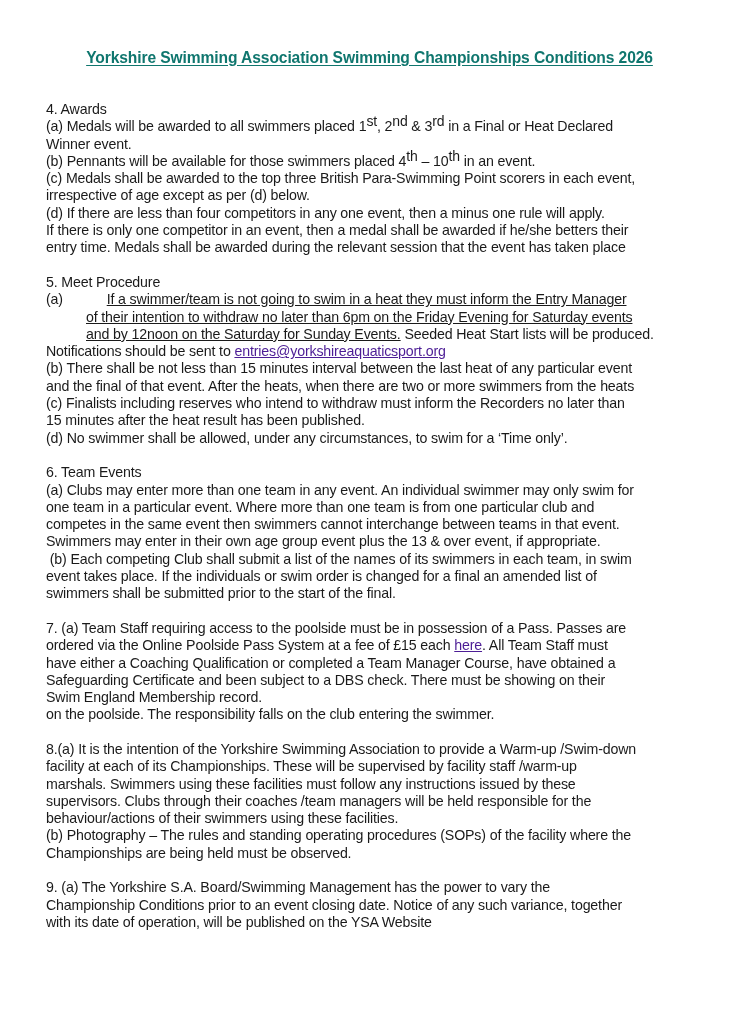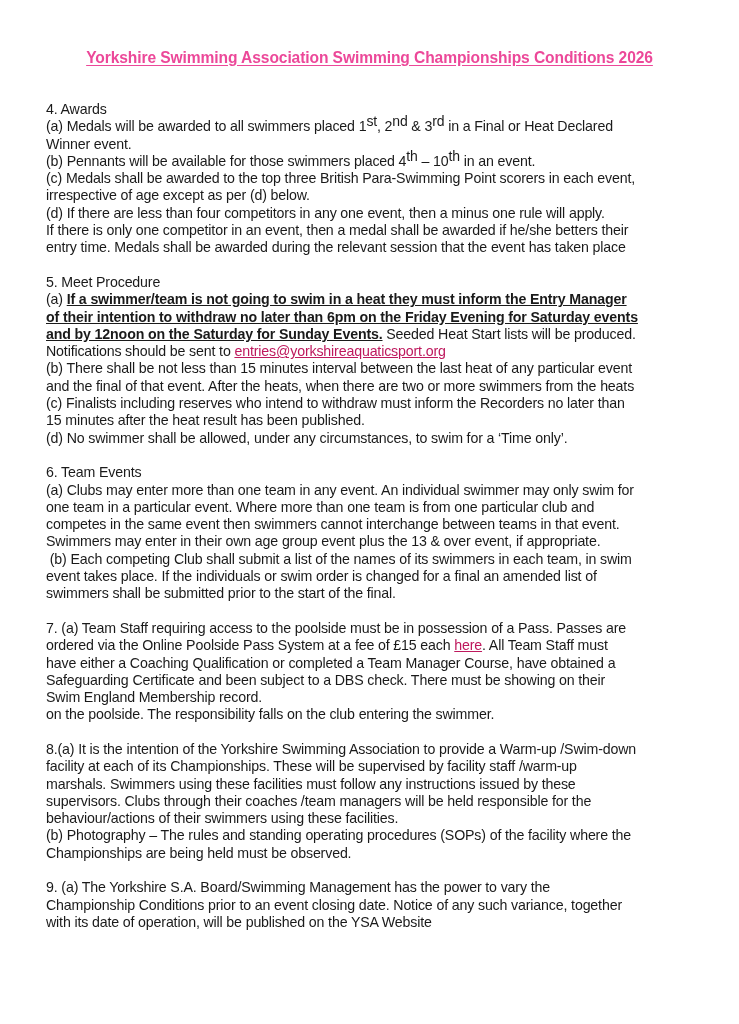--- a/index.html
+++ b/index.html
@@ -1,31 +1,31 @@
 <!DOCTYPE html>
 <html><head>
 <meta charset="utf-8">
 <style>
   html, body { margin: 0; padding: 0; background: #ffffff; }
   body { width: 739px; height: 1024px; overflow: hidden; position: relative; }
   .page { position: absolute; left: 0; top: 0; width: 739px; height: 1024px; background: #fff; }
   .title {
     position: absolute; left: 0; width: 739px; top: 49px; text-align: center;
     font-family: "Liberation Sans", sans-serif; font-weight: bold; font-size: 15.6px;
-    color: #ec4899; text-decoration: underline; text-underline-offset: 2px; letter-spacing: -0.1px;
+    color: #0f766e; text-decoration: underline; text-underline-offset: 2px; letter-spacing: -0.1px;
   }
   .body {
     position: absolute; left: 46px; top: 101px; width: 660px;
     font-family: "Liberation Sans", sans-serif; font-size: 14.2px; line-height: 17.3px;
     color: #1a1a1a; letter-spacing: -0.15px;
   }
   .section { margin: 0 0 17.3px 0; }
   .line { white-space: nowrap; display: block; }
-  .b { font-weight: bold; text-decoration: underline; }
-  a { color: #be185d; text-decoration: underline; }
+  .b { font-weight: normal; text-decoration: underline; margin-left: 40px; }
+  a { color: #4c1d95; text-decoration: underline; }
   sup { font-size: 14px; line-height: 0; vertical-align: 5px; }
 </style>
 </head>
 <body>
 
 <div class="page">
   <div class="title">Yorkshire Swimming Association Swimming Championships Conditions 2026</div>
 
   <div class="body">
 

